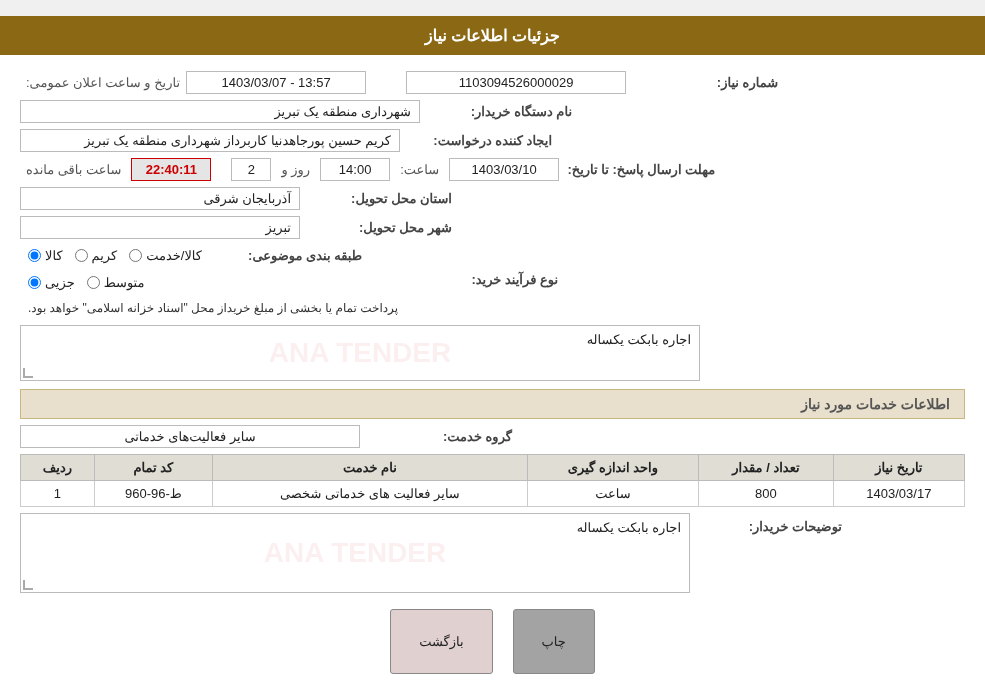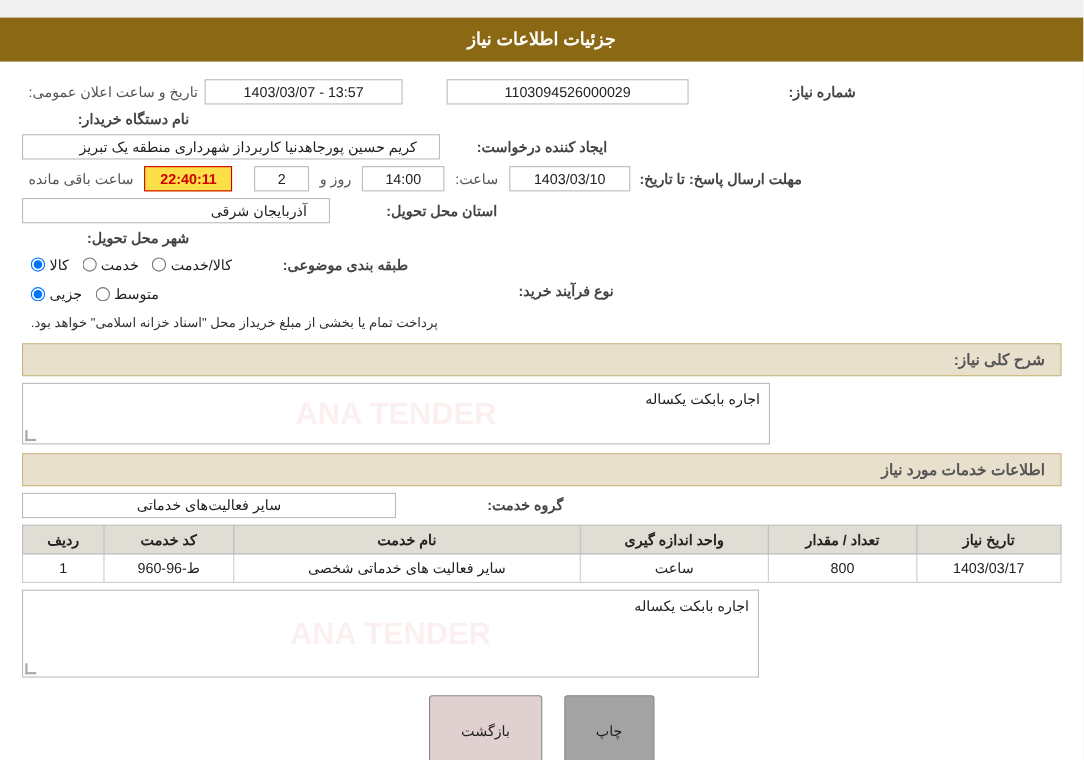--- a/index.html
+++ b/index.html
@@ -39,21 +39,21 @@
       color: #444;
       font-weight: bold;
       min-width: 160px;
       text-align: right;
       padding-right: 8px;
       white-space: nowrap;
     }
     .value-box {
       background: #fff;
       border: 1px solid #bbb;
-      padding: 3px 20px;
+      padding: 3px 8px;
       min-width: 200px;
       text-align: right;
     }
     .link-text {
       color: #0055aa;
       text-decoration: underline;
       cursor: pointer;
       padding: 3px 8px;
     }
     
@@ -200,57 +200,59 @@
     <div class="row">
       <span class="label">شماره نیاز:</span>
       <span class="value-box" style="min-width:220px;text-align:center;">1103094526000029</span>
       <span style="width:40px;"></span>
       <span class="value-box" style="min-width:180px;text-align:center;direction:ltr;">1403/03/07 - 13:57</span>
       <span class="inline-label">تاریخ و ساعت اعلان عمومی:</span>
     </div>
 
     <div class="row">
       <span class="label">نام دستگاه خریدار:</span>
+      <span class="value-box" style="min-width:400px;text-align:right;">شهرداری منطقه یک تبریز</span>
     </div>
 
     <div class="row">
       <span class="label">ایجاد کننده درخواست:</span>
       <span class="value-box" style="min-width:380px;text-align:right;">کریم حسین پورجاهدنیا کاربرداز شهرداری منطقه یک تبریز</span>
     </div>
 
     <div class="timer-row">
       <span class="label" style="min-width:160px;text-align:right;padding-right:8px;">مهلت ارسال پاسخ: تا تاریخ:</span>
       <span class="value-box" style="min-width:110px;text-align:center;direction:ltr;">1403/03/10</span>
       <span class="inline-label">ساعت:</span>
       <span class="value-box" style="min-width:70px;text-align:center;direction:ltr;">14:00</span>
       <span class="inline-label">روز و</span>
       <span class="value-box" style="min-width:40px;text-align:center;">2</span>
       <span class="inline-label" style="color:#555;"></span>
-      <span class="timer-box" style="direction:ltr;min-width:80px;font-weight:bold;color:#c00;background:#fde047;border-color:#c00;">22:40:11</span>
+      <span class="timer-box" style="direction:ltr;min-width:80px;font-weight:bold;color:#c00;background:#e5e5e5;border-color:#c00;">22:40:11</span>
       <span class="inline-label">ساعت باقی مانده</span>
     </div>
 
     <div class="row">
       <span class="label">استان محل تحویل:</span>
       <span class="value-box" style="min-width:280px;text-align:right;">آذربایجان شرقی</span>
     </div>
 
     <div class="row">
       <span class="label">شهر محل تحویل:</span>
+      <span class="value-box" style="min-width:280px;text-align:right;">تبریز</span>
     </div>
 
     <div class="row">
       <span class="label">طبقه بندی موضوعی:</span>
       <div class="radio-group">
         <div class="radio-item">
           <span>کالا/خدمت</span>
           <input type="radio" name="category" style="">
         </div>
         <div class="radio-item">
-          <span>خدمت</span>
+          <span>کریم</span>
           <input type="radio" name="category" style="">
         </div>
         <div class="radio-item">
           <span>کالا</span>
           <input type="radio" name="category" checked="" style="">
         </div>
       </div>
     </div>
 
     <div class="row" style="align-items:flex-start;">
@@ -263,23 +265,20 @@
           </div>
           <div class="radio-item">
             <span>جزیی</span>
             <input type="radio" name="process" checked="" style="">
           </div>
         </div>
         <span class="note-text">پرداخت تمام یا بخشی از مبلغ خریداز محل "اسناد خزانه اسلامی" خواهد بود.</span>
       </div>
     </div>
 
-    <div class="section-title">
-      <span>شرح کلی نیاز:</span>
-    </div>
     <div class="row">
       <span style="min-width:160px;"></span>
       <div class="desc-box watermark-area" style="width:680px;">
         <span>اجاره بابکت یکساله</span>
         <div class="resize-handle"></div>
         
         <div style="position:absolute;top:50%;left:50%;transform:translate(-50%,-50%);opacity:0.06;font-size:28px;color:#c00;pointer-events:none;font-weight:bold;">ANA TENDER</div>
       </div>
     </div>
 
@@ -293,38 +292,39 @@
     </div>
 
     <div style="margin: 4px 0;">
       <table class="data-table">
         <thead>
           <tr>
             <th>تاریخ نیاز</th>
             <th>تعداد / مقدار</th>
             <th>واحد اندازه گیری</th>
             <th>نام خدمت</th>
-            <th>کد خدمت</th>
+            <th>کد تمام</th>
             <th>ردیف</th>
           </tr>
         </thead>
         <tbody id="services-table-body">
         <tr>
     <td>1403/03/17</td>
     <td>800</td>
     <td>ساعت</td>
     <td>سایر فعالیت های خدماتی شخصی</td>
     <td>ط-96-960</td>
     <td>1</td>
   </tr>
           </tbody>
       </table>
     </div>
 
     <div class="row" style="align-items:flex-start;">
+      <span class="label" style="padding-top:6px;">توضیحات خریدار:</span>
       <div class="desc-box-small watermark-area">
         <span>اجاره بابکت یکساله</span>
         <div class="resize-handle"></div>
         <div style="position:absolute;top:50%;left:50%;transform:translate(-50%,-50%);opacity:0.06;font-size:28px;color:#c00;pointer-events:none;font-weight:bold;">ANA TENDER</div>
       </div>
     </div>
 
     <div class="button-row">
       <button class="btn btn-print">چاپ</button>
       <button class="btn btn-back">بازگشت</button>

